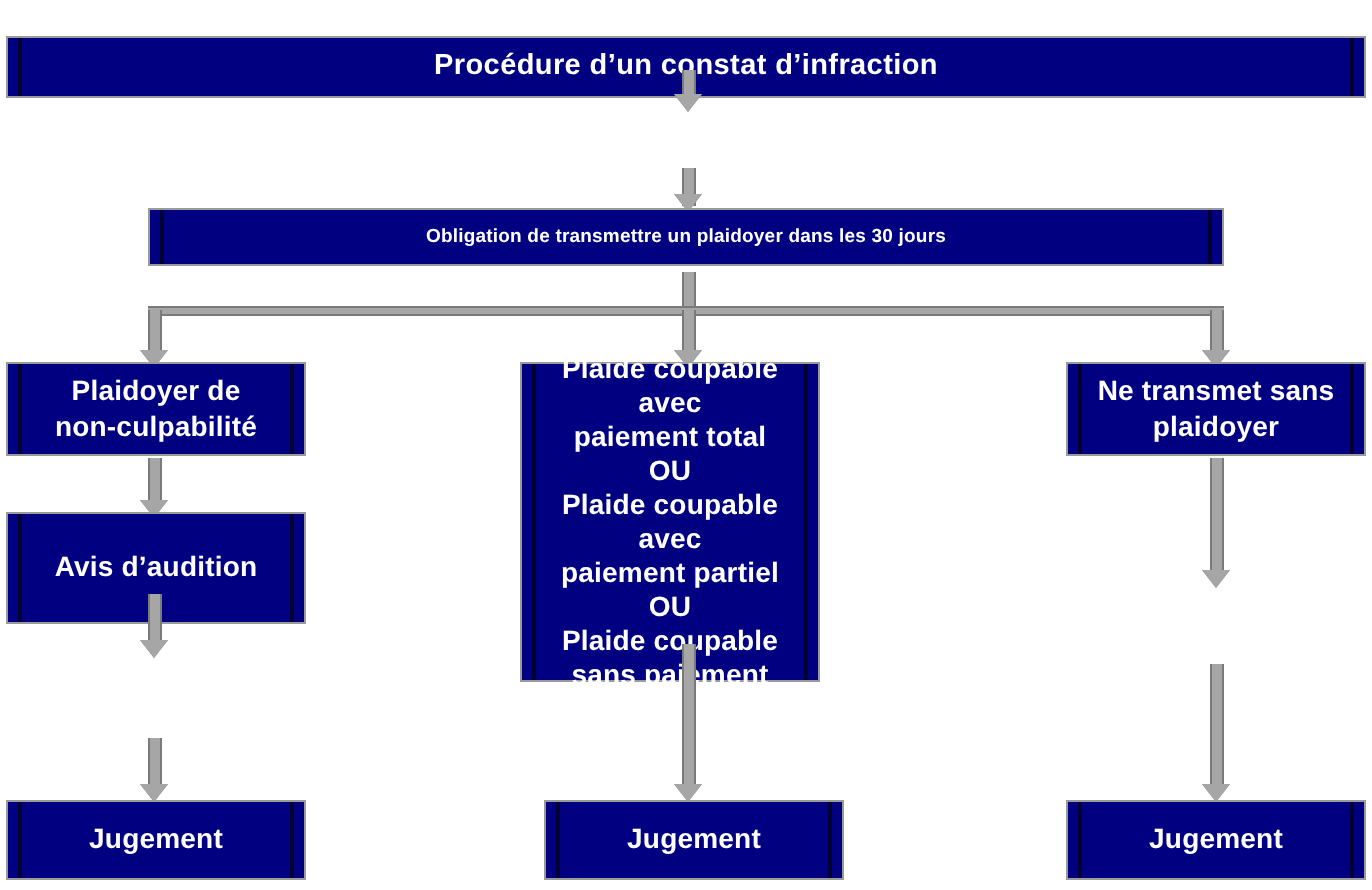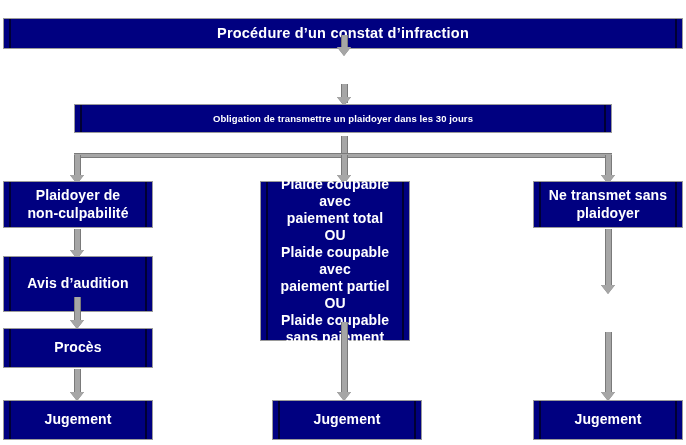--- a/index.html
+++ b/index.html
@@ -127,23 +127,20 @@
   <div class="vline" style="left:74px; top:229px; width:7px; height:25px;"></div>
   <div class="arrowhead" style="left:70px; top:250px;"></div>
 
   <div class="node col" style="left:3px; top:256px; width:150px; height:56px;">
     <span class="label">Avis d’audition</span>
   </div>
 
   <div class="vline" style="left:74px; top:297px; width:7px; height:27px;"></div>
   <div class="arrowhead" style="left:70px; top:320px;"></div>
 
-  <div class="node col" style="left:3px; top:328px; width:150px; height:40px;">
-    <span class="label">Procès</span>
-  </div>
 
   <div class="vline" style="left:74px; top:369px; width:7px; height:27px;"></div>
   <div class="arrowhead" style="left:70px; top:392px;"></div>
 
   <div class="node col" style="left:3px; top:400px; width:150px; height:40px;">
     <span class="label">Jugement</span>
   </div>
 
   <div class="node col" style="left:260px; top:181px; width:150px; height:160px;">
     <span class="label">Plaide coupable avec

